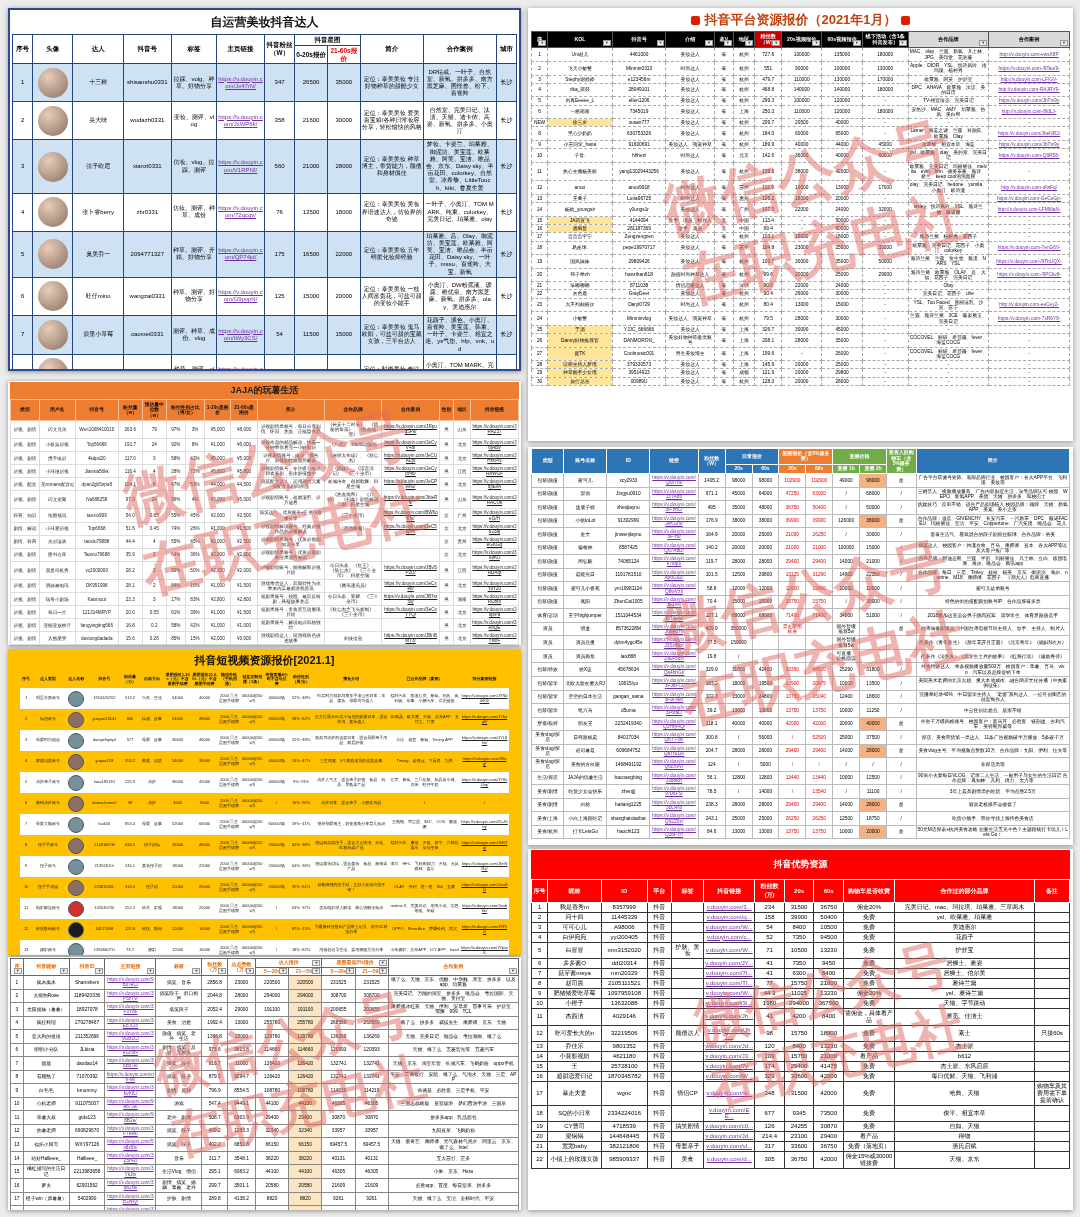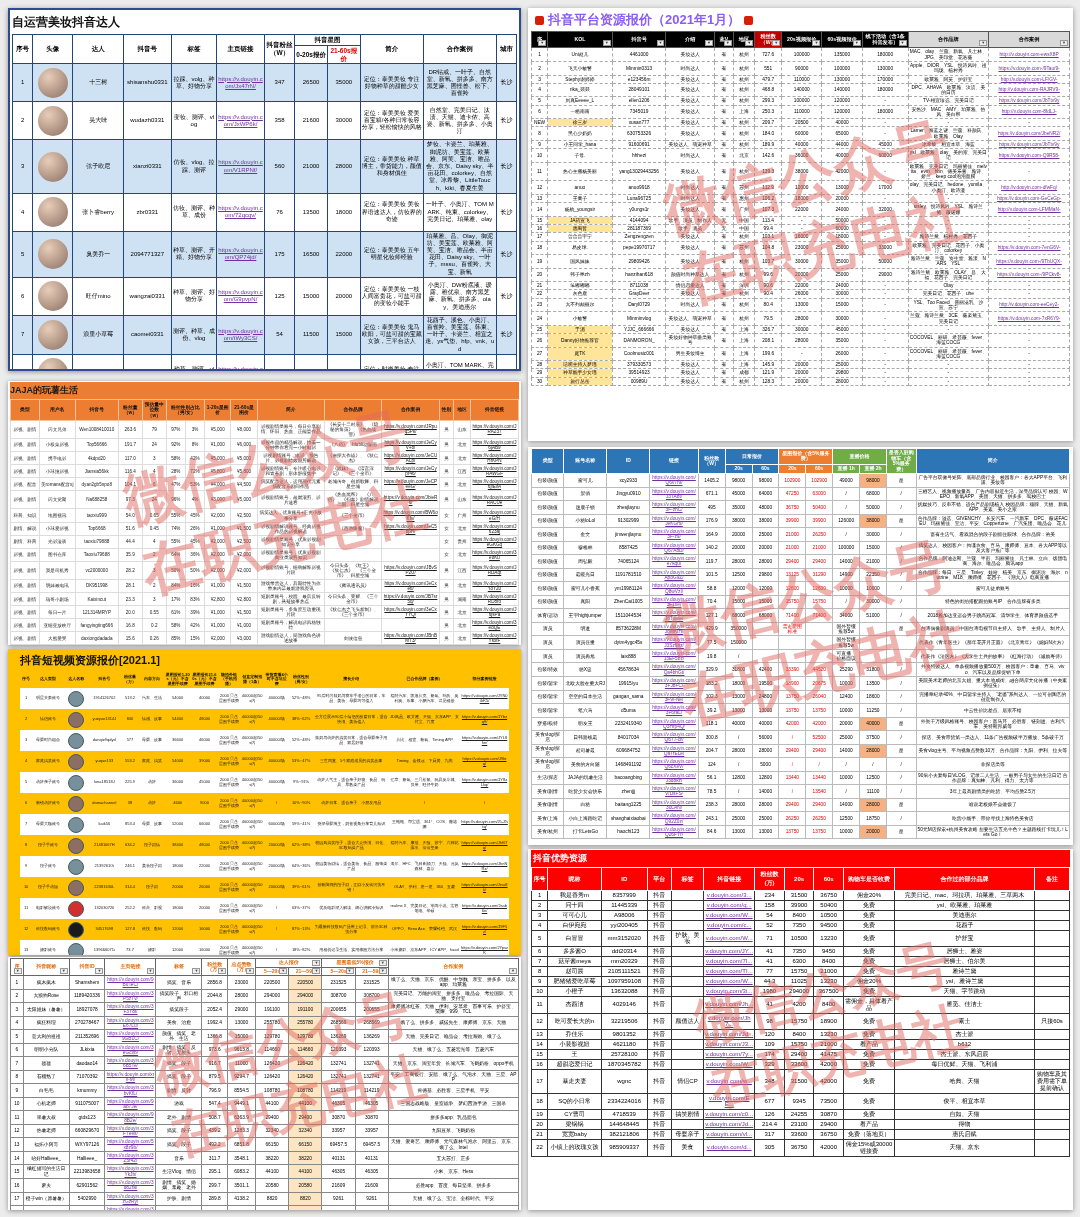--- a/index.html
+++ b/index.html
@@ -3,33 +3,33 @@
 <meta charset="utf-8">
 <style>
 *{box-sizing:border-box;margin:0;padding:0}
 html,body{width:1080px;height:1217px}
 body{background:#ececec;font-family:"Liberation Sans","DejaVu Sans",sans-serif;position:relative}
 .card{position:absolute;background:#fff;box-shadow:0 1px 5px rgba(0,0,0,.4);overflow:hidden}
 table{width:100%;border-collapse:collapse;table-layout:fixed}
 td,th{overflow:hidden;word-break:break-all;vertical-align:middle}
 .lnk{color:#7030a0;text-decoration:underline}
 .avatar{border-radius:50%}
-.ttl{font-weight:bold;text-align:left}
+.ttl{font-weight:bold;text-align:center}
 
 #cardA{left:8px;top:8px;width:513px;height:363px;border:2px solid #2e4b8f;padding:1px 2px}
 #taTitle{font-size:12px;padding:3px 0;color:#111}
 #ta th,#ta td{border:1px solid #24447c;font-size:6px;line-height:1.2;text-align:center;padding:1px}
 #ta thead th{font-size:6.5px;font-weight:bold;background:#fff}
 #ta .red{color:#e00000}
 #ta tbody tr{height:38px}
 #ta tbody tr:nth-child(odd) td{background:#cfe2f3}
 #ta .avatar{width:30px;height:30px;margin:0 auto;background:radial-gradient(circle at 35% 30%,#e8cdb8,#8a6f63)}
 
 #cardB{left:528px;top:8px;width:545px;height:433px;padding:1px 3px}
-#tbTitle{font-size:13px;padding:2px 0;color:#8b5cf6}
+#tbTitle{font-size:13px;padding:2px 0;color:#c2410c}
 .flag{display:inline-block;width:9px;height:9px;background:#d81e06;border-radius:2px;vertical-align:middle;margin:0 4px}
 #tb th{background:#000;color:#fff;font-size:5.2px;border:1px solid #555;padding:2px 1px;position:relative;line-height:1.1}
 #tb th.red{background:#c00000}
 #tb th.gray{background:#d9d9d9;color:#000}
 #tb th::after{content:"▼";position:absolute;right:1px;bottom:1px;font-size:4px;line-height:1;color:#444;background:#eee;border:1px solid #999;padding:0 1px}
 #tb td{font-size:4.8px;border:1px dashed #aaa;padding:1px;text-align:center;line-height:1.1}
 #tb tr.hl td:nth-child(2){background:#ffe599}
 
 #cardC{left:8px;top:381px;width:513px;height:264px;padding:1px 2px}
 #tcTitle{background:#ed7d31;font-size:9px;padding:2px 0;color:#1a1a1a}
@@ -56,21 +56,21 @@
 #te tbody tr:nth-child(11) .avatar{background:#d32f2f}
 #te tbody tr:nth-child(12) .avatar{background:#1a1a1a}
 
 #cardF{left:8px;top:957px;width:513px;height:253px;padding:1px 2px}
 #tf th{color:#e26b0a;font-size:5px;border:1px solid #666;padding:1px;background:#fff;position:relative;line-height:1.1}
 #tf th::after{content:"▼";position:absolute;right:1px;bottom:1px;font-size:4px;line-height:1;color:#444;background:#eee;border:1px solid #999;padding:0 1px}
 #tf td{font-size:4.8px;border:1px solid #888;padding:1px;text-align:center;line-height:1.1}
 #tf td:nth-child(9){background:#fbe5c2}
 
 #cardG{left:528px;top:849px;width:545px;height:361px;padding:1px 3px}
-#tgTitle{background:#fe0000;color:#fff;font-size:9px;padding:2px}
+#tgTitle{background:#fe0000;color:#fff;font-size:9px;padding:8px}
 #tg th{background:#fe0000;color:#fff;font-size:6px;border:1px solid #fff;padding:2px 1px}
 #tg td{font-size:6px;border:1px solid #333;padding:1px;text-align:center;line-height:1.15}
 
 .wm{position:absolute;color:rgba(226,106,98,.5);font-weight:bold;transform:rotate(-14deg);text-align:center;pointer-events:none;z-index:5;line-height:1.25;font-size:58px}
 #wm1{left:40px;top:430px;width:470px}
 #wm2{left:570px;top:140px;width:490px}
 #wm3{left:570px;top:560px;width:490px}
 #wm4{left:60px;top:1010px;width:460px;font-size:52px}
 #wm5{left:600px;top:960px;width:460px;font-size:52px}
 </style>

